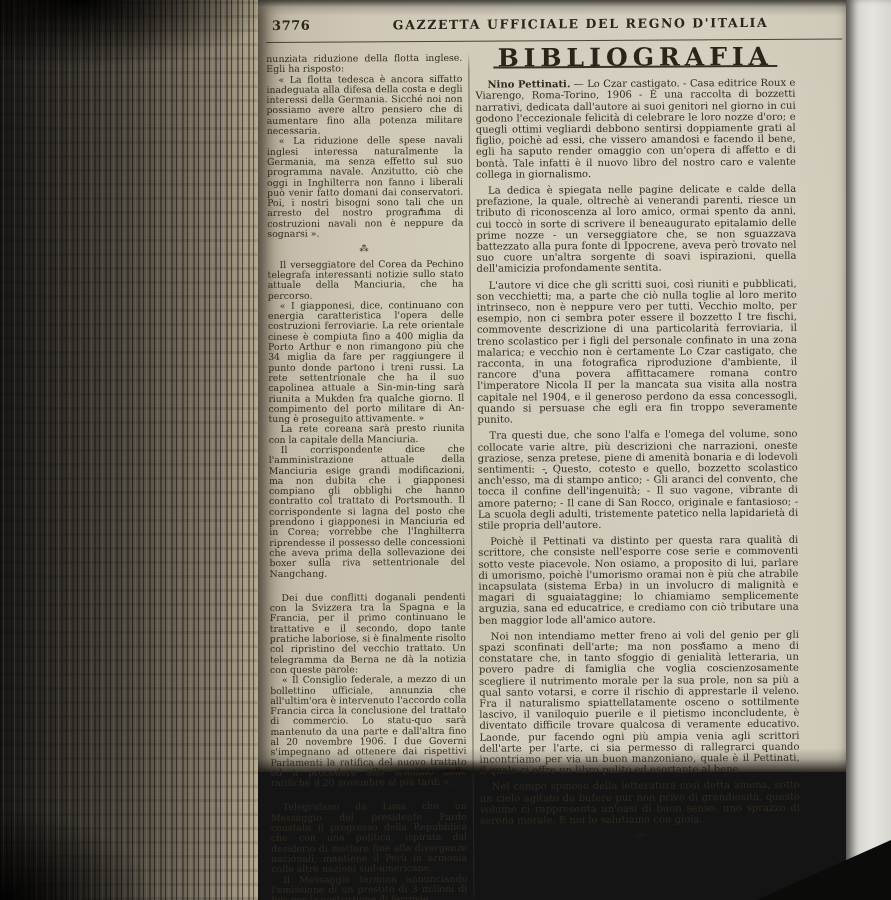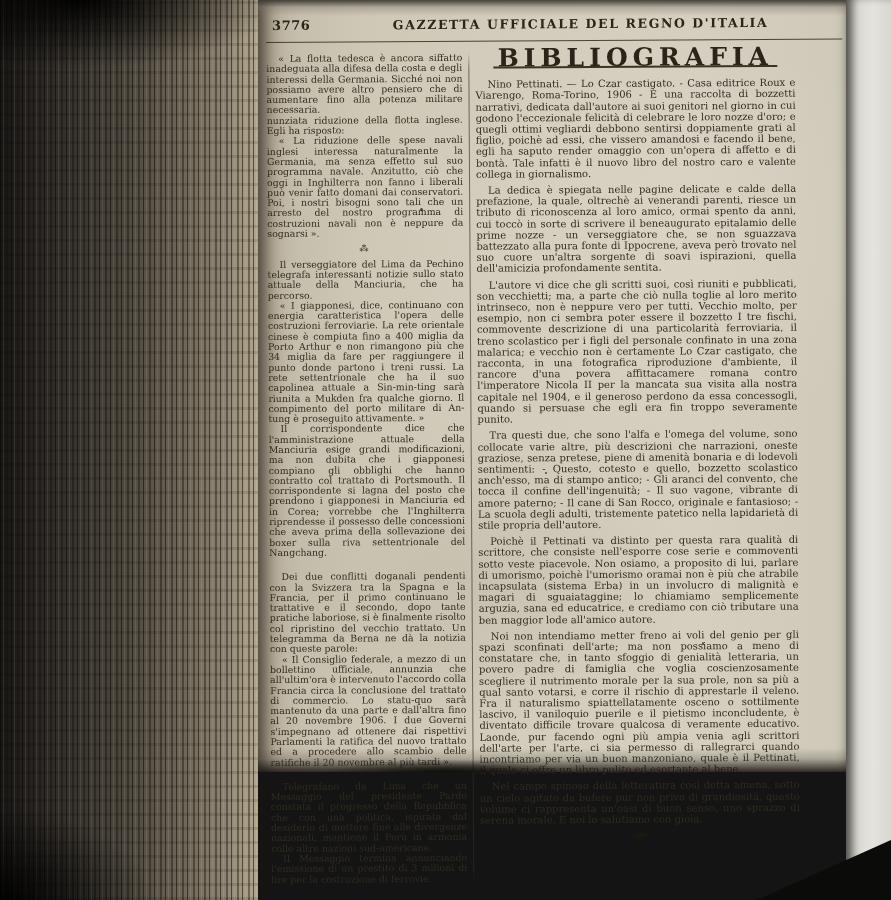--- a/index.html
+++ b/index.html
@@ -77,21 +77,21 @@
   .divider {
     width:1px; margin:0 6px;
     background:linear-gradient(180deg, rgba(50,43,31,0) 0%, rgba(50,43,31,0.65) 2%,
       rgba(50,43,31,0.65) 98%, rgba(50,43,31,0) 100%);
   }
   .para { margin:0; text-indent:12px; }
   .para.noindent { text-indent:0; }
   .para.sep { text-align:center; text-indent:0; margin:5px 0; letter-spacing:3px; font-size:9px; }
   .para.gap { margin-top:14px; }
   .col.right .para { margin-bottom:5px; }
-  .b { font-weight:normal; }
+  .b { font-weight:bold; }
   .i { }
   .biblio {
     margin:0 auto 10px; width:-moz-fit-content; width:fit-content; text-align:center;
     font-size:25px; font-weight:bold; letter-spacing:5px; color:#2b2418;
     border-bottom:2.2px solid rgba(40,33,22,0.9); padding:0 4px 3px;
   }
   .smudge {
     width:14px; height:5px; margin:8px auto 0;
     background:rgba(30,25,15,0.8); border-radius:50%;
     transform:rotate(-6deg); filter:blur(0.4px);
@@ -107,26 +107,27 @@
   <div class="page">
     <div class="content">
       <div class="header">
         <span class="pagenum">3776</span>
         <span class="title">GAZZETTA UFFICIALE DEL REGNO D'ITALIA</span>
       </div>
       <div class="rule"></div>
 
       <div class="columns">
         <div class="col left">
+            <p class="para noindent">nunziata riduzione della flotta inglese. Egli ha risposto:</p>
             <p class="para">« La flotta tedesca è ancora siffatto inadeguata alla difesa della costa e degli interessi della Germania. Sicché noi non possiamo avere altro pensiero che di aumentare fino alla potenza militare necessaria.</p>
-            <p class="para noindent">nunziata riduzione della flotta inglese. Egli ha risposto:</p>
             <p class="para">« La riduzione delle spese navali inglesi interessa naturalmente la Germania, ma senza effetto sul suo programma navale. Anzitutto, ciò che oggi in Inghilterra non fanno i liberali può venir fatto domani dai conservatori. Poi, i nostri bisogni sono tali che un arresto del nostro programma di costruzioni navali non è neppure da sognarsi ».</p>
             <p class="para sep">⁂</p>
-            <p class="para"><span>Il verseggiatore del </span><span class="i">Lima</span><span> da Pechino telegrafa interessanti notizie sullo stato attuale della Manciuria, che ha percorso.</span></p>
+            <p class="para"><span>Il verseggiatore del </span><span class="i">Corea</span><span> da Pechino telegrafa interessanti notizie sullo stato attuale della Manciuria, che ha percorso.</span></p>
             <p class="para">« I giapponesi, dice, continuano con energia caratteristica l'opera delle costruzioni ferroviarie. La rete orientale cinese è compiuta fino a 400 miglia da Porto Arthur e non rimangono più che 34 miglia da fare per raggiungere il punto donde partono i treni russi. La rete settentrionale che ha il suo capolinea attuale a Sin-min-ting sarà riunita a Mukden fra qualche giorno. Il compimento del porto militare di An-tung è proseguito attivamente. »</p>
+            <p class="para">La rete coreana sarà presto riunita con la capitale della Manciuria.</p>
             <p class="para"><span>Il corrispondente dice che l'amministrazione attuale della Manciuria esige grandi modificazioni, ma non dubita che i giapponesi compiano gli obblighi che hanno contratto col trattato di Portsmouth. Il corrispondente si lagna del posto che prendono i giapponesi in Manciuria ed in Corea; vorrebbe che l'Inghilterra riprendesse il possesso delle concessioni che aveva prima della sollevazione dei </span><span class="i">boxer</span><span> sulla riva settentrionale del Nangchang.</span></p>
             <p class="para gap">Dei due conflitti doganali pendenti con la Svizzera tra la Spagna e la Francia, per il primo continuano le trattative e il secondo, dopo tante pratiche laboriose, si è finalmente risolto col ripristino del vecchio trattato. Un telegramma da Berna ne dà la notizia con queste parole:</p>
             <p class="para"><span>« Il Consiglio federale, a mezzo di un bollettino ufficiale, annunzia che all'ultim'ora è intervenuto l'accordo colla Francia circa la conclusione del trattato di commercio. Lo </span><span class="i">statu-quo</span><span> sarà mantenuto da una parte e dall'altra fino al 20 novembre 1906. I due Governi s'impegnano ad ottenere dai rispettivi Parlamenti la ratifica del nuovo trattato ed a procedere allo scambio delle ratifiche il 20 novembre al più tardi ».</span></p>
             <p class="para gap">Telegrafano da Lima che un Messaggio del presidente Pardo constata il progresso della Repubblica che con una politica, ispirata dal desiderio di mettere fine alle divergenze nazionali, mantiene il Perù in armonia colle altre nazioni sud-americane.</p>
             <p class="para">Il Messaggio termina annunciando l'emissione di un prestito di 3 milioni di lire per la costruzione di ferrovie.</p>
           </div>
         <div class="divider"></div>
         <div class="col right">
           <h1 class="biblio">BIBLIOGRAFIA</h1>
           <div>

